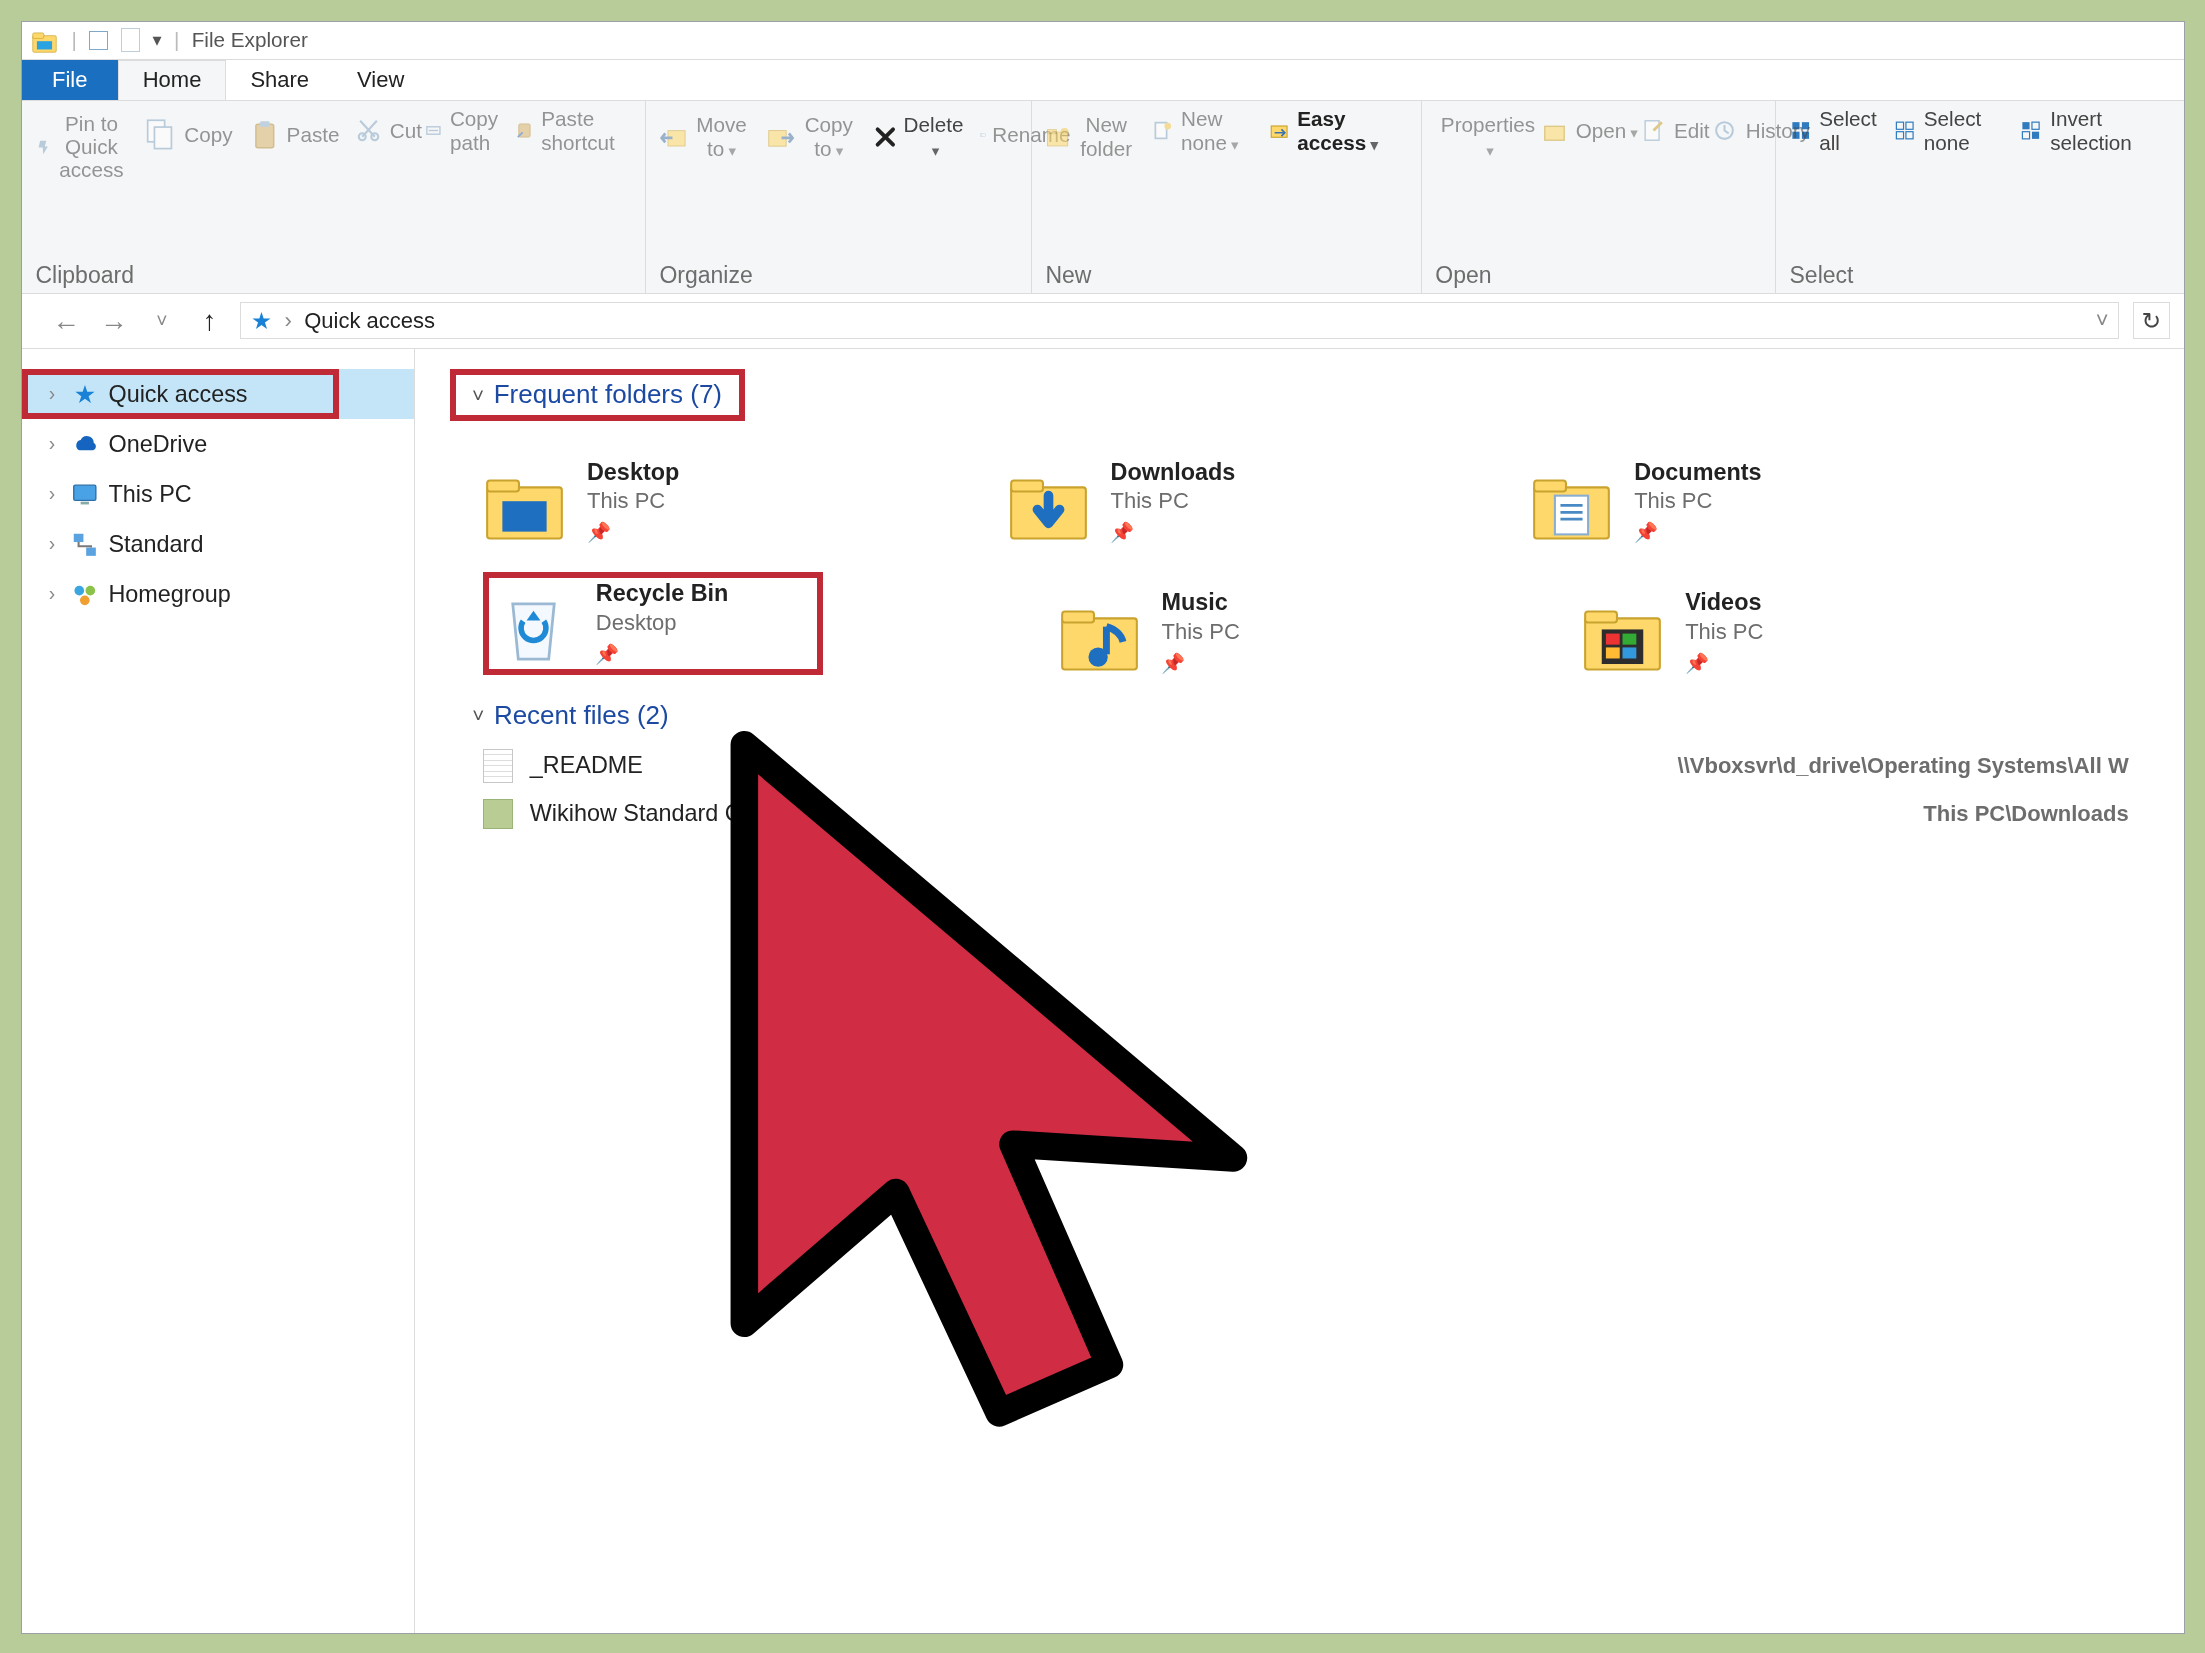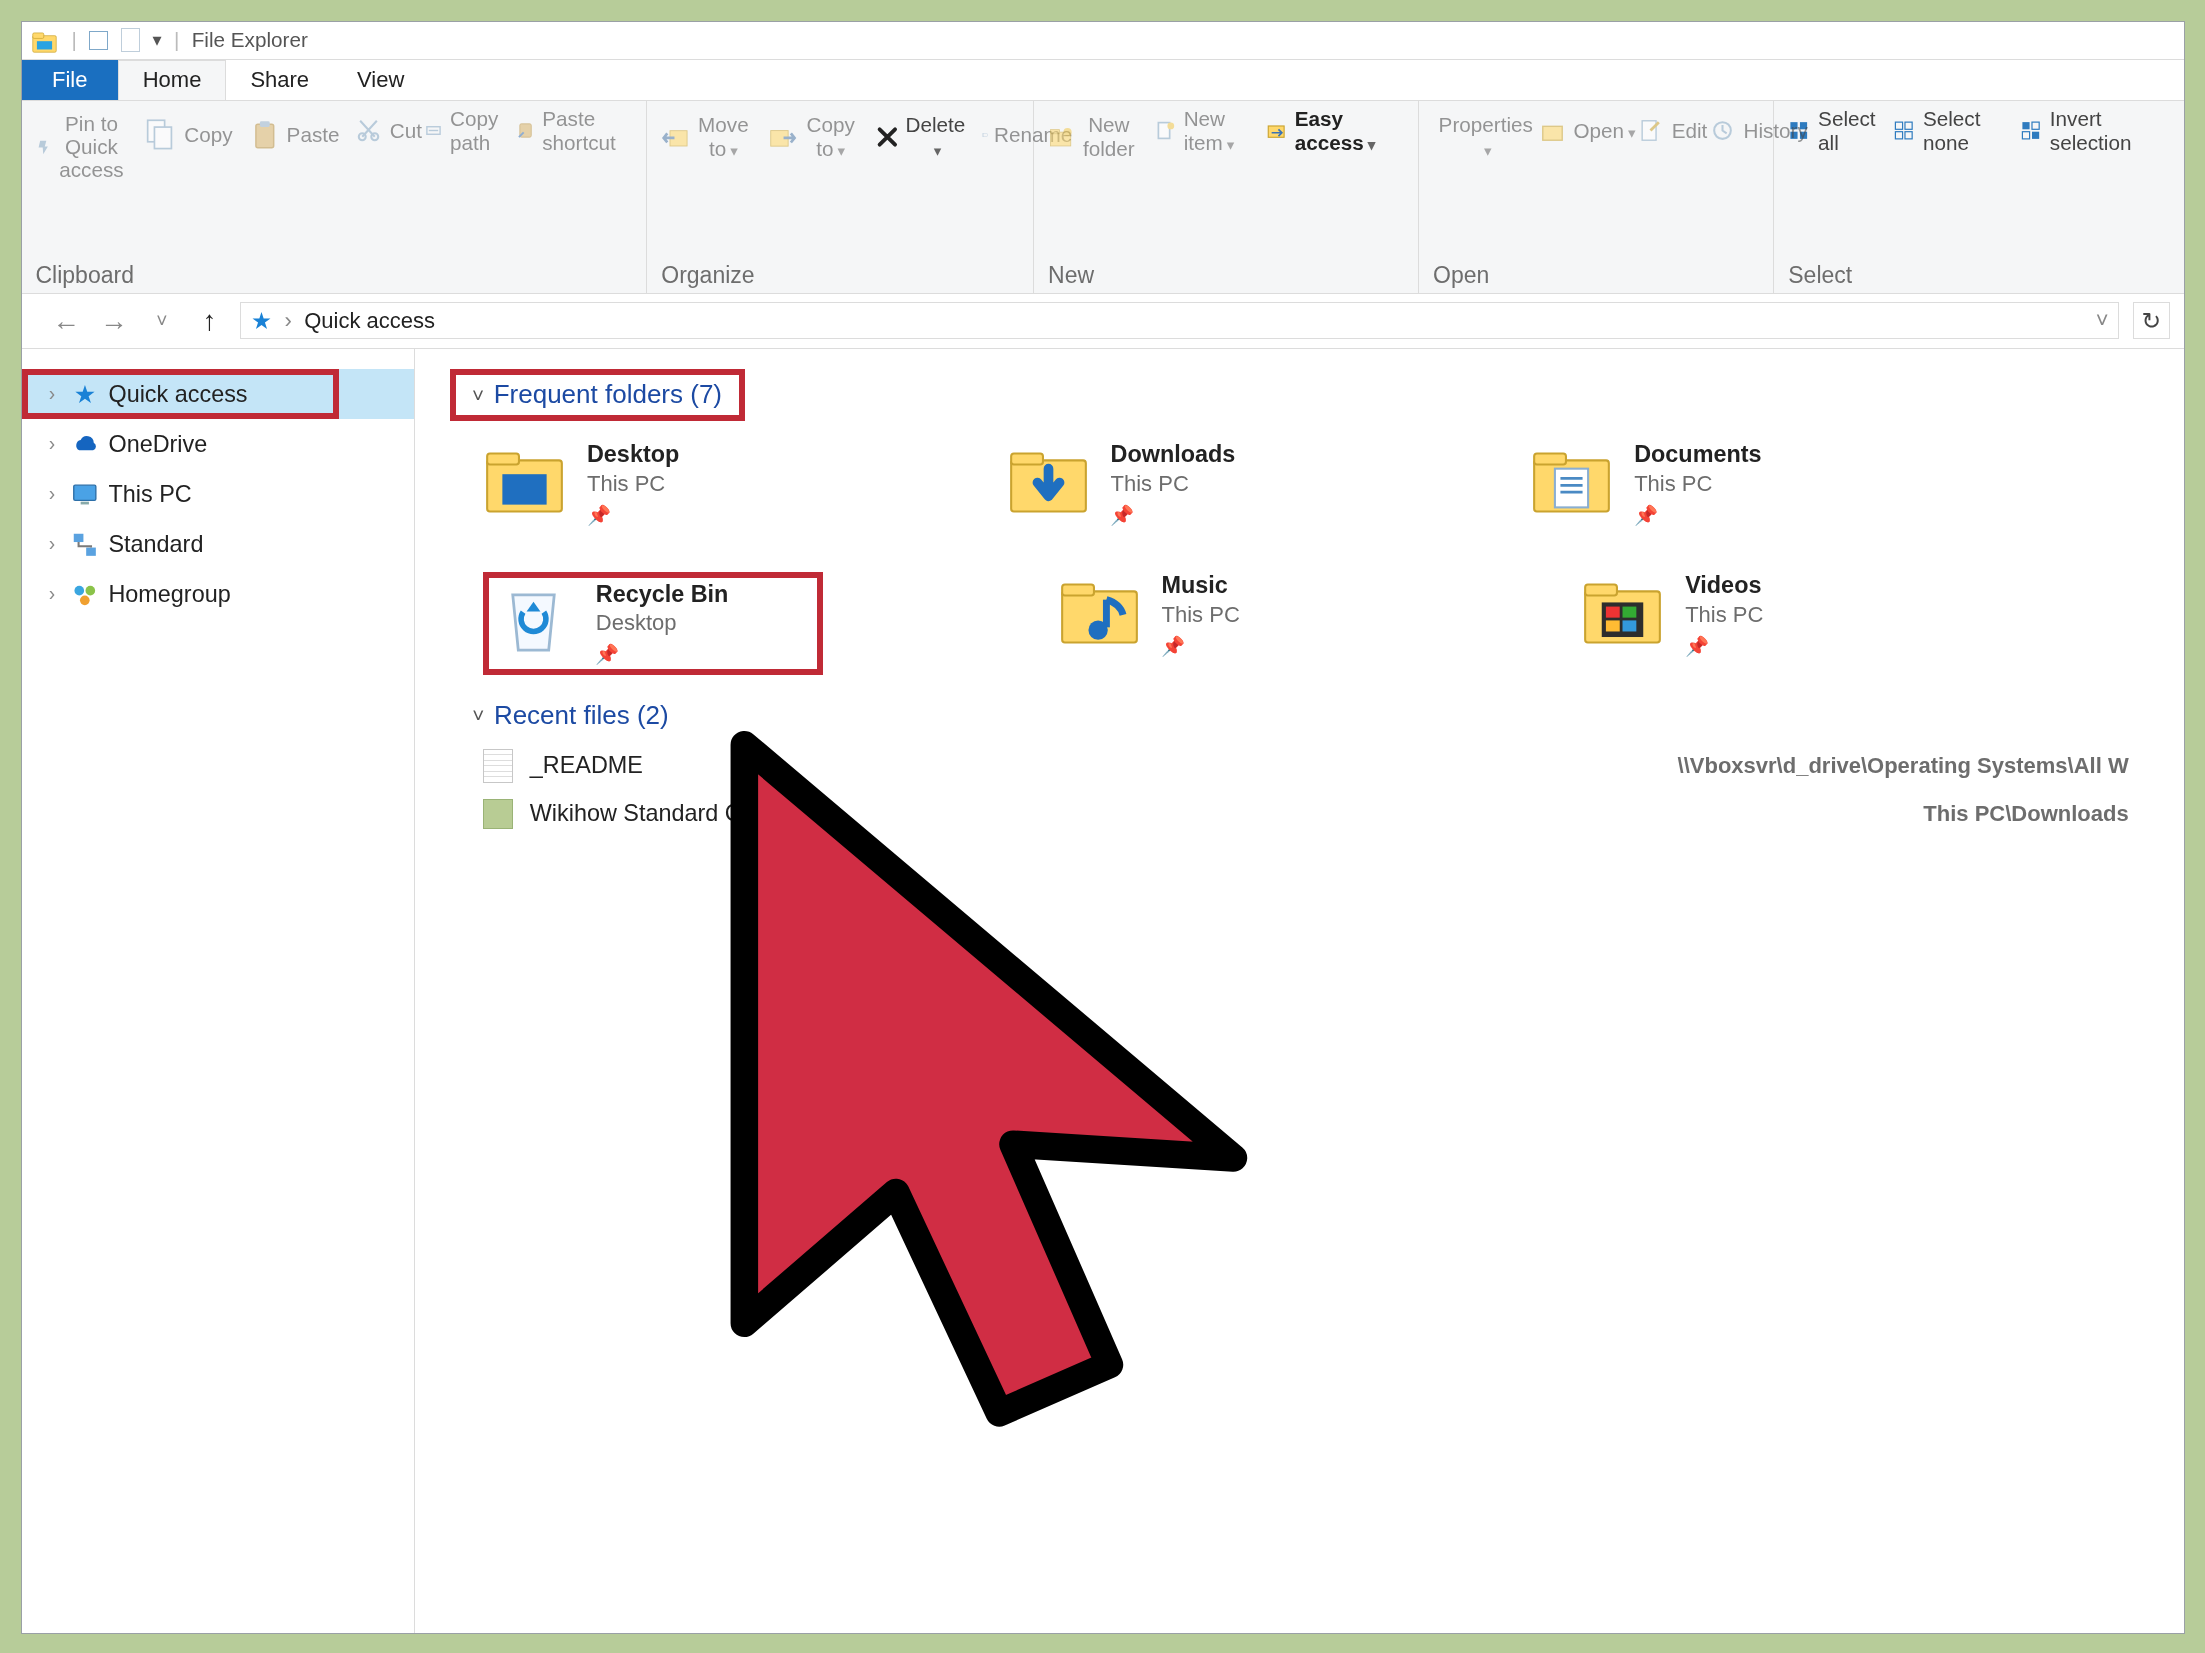--- a/index.html
+++ b/index.html
@@ -157,21 +157,21 @@
     font-size:26px;color:var(--fg-blue);padding:4.1px 16.5px;
   }
   .section-header .chev{font-size:20.7px;color:#555;}
   .section-header.hl{border:6.2px solid var(--highlight-border);margin-left:-6.2px;}
   .folders{
     display:flex;flex-wrap:wrap;gap:27.6px 27.6px;
     padding:20.7px 0 20.7px 27.6px;
     max-width:1723px;
   }
   .folder-tile{
-    width:496px;height:103px;display:flex;align-items:flex-start;gap:20.7px;
+    width:496px;height:103px;display:flex;align-items:flex-end;gap:20.7px;
     position:relative;
   }
   .folder-tile.hl{border:6.2px solid var(--highlight-border);width:340px;padding:2.8px;}
   .folder-big-icon{width:83px;height:76px;display:flex;align-items:center;justify-content:center;flex-shrink:0;}
   .folder-text{display:flex;flex-direction:column;gap:2.8px;}
   .folder-name{font-size:23.4px;color:#222;font-weight:600;}
   .folder-loc{font-size:22px;color:var(--fg-muted);}
   .pin{font-size:19.3px;color:#9aa0a6;margin-top:4.1px;}
   .recent-list{padding:6.9px 0 0 27.6px;}
   .recent-row{
@@ -349,21 +349,21 @@
           <span>New folder</span>
         </div>
         <div class="stack" style="padding-top:4.1px;">
           <div class="rbtn-sm ghost">
             <span class="ico-sm">
               <svg viewBox="0 0 36 36">
                   <rect x="6" y="4" width="20" height="28" fill="#fff" stroke="#88a8c4" stroke-width="3"></rect>
                   <circle cx="28" cy="10" r="6" fill="#f2c84b"></circle>
                 </svg>
             </span>
-            <span><span>New item</span><span class="drop-arrow">▾</span></span>
+            <span><span>New none</span><span class="drop-arrow">▾</span></span>
           </div>
           <div class="rbtn-sm">
             <span class="ico-sm">
               <svg viewBox="0 0 36 36">
                   <rect x="4" y="10" width="28" height="20" fill="#ffd86b" stroke="#caa32f" stroke-width="2"></rect>
                   <path d="M10 22 L26 22 M22 16 L28 22 L22 28" stroke="#3a72b5" stroke-width="3" fill="none"></path>
                 </svg>
             </span>
             <span style="font-weight:600;color:#222;"><span>Easy access</span><span class="drop-arrow">▾</span></span>
           </div>

